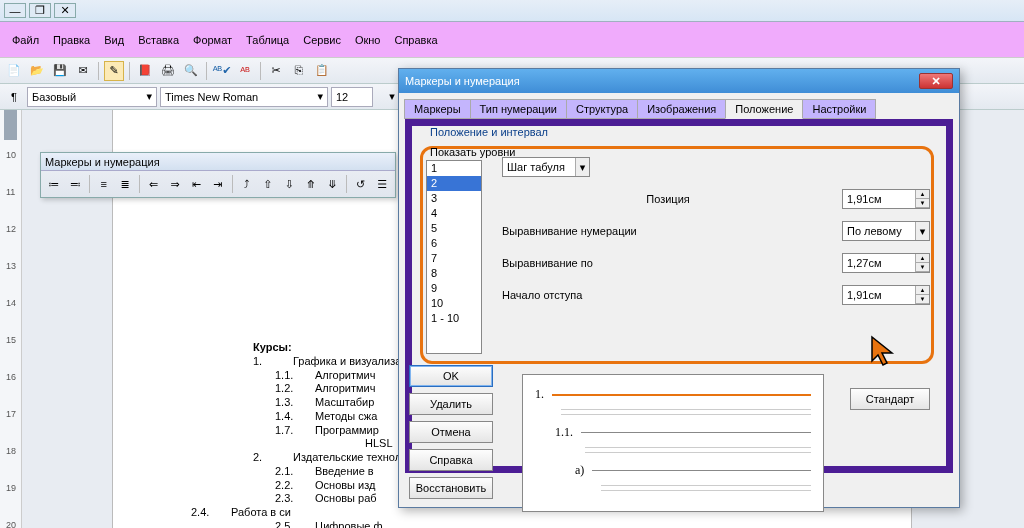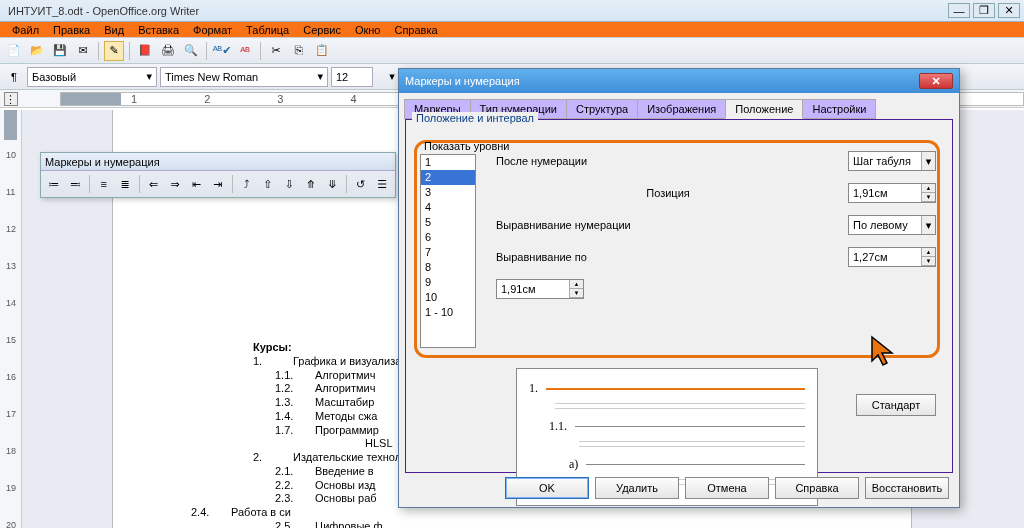--- a/index.html
+++ b/index.html
@@ -5,21 +5,21 @@
 * { box-sizing: border-box; font-family: "Segoe UI", Tahoma, sans-serif; font-size: 11px; margin: 0; padding: 0; }
 body { background: #fff; width: 1024px; height: 528px; overflow: hidden; position: relative; }
 
 
 .titlebar { height: 22px; background: linear-gradient(#e6eef7,#d7e6f5); border-bottom: 1px solid #a0b0c0; display: flex; align-items: center; padding: 0 4px; }
 .titlebar .title { flex: 1; color: #333; padding-left: 4px; }
 .titlebar .winbtns { display: flex; gap: 3px; }
 .titlebar .winbtn { width: 22px; height: 15px; border: 1px solid #8aa; background: #dfeaf5; display:flex; align-items:center; justify-content:center; }
 
 
-.menubar { height: 16px; background: #f97316; border-bottom: 1px solid #ccc; display: flex; align-items: center; padding: 0 6px; gap: 2px; }
+.menubar { height: 36px; background: #f0abfc; border-bottom: 1px solid #ccc; display: flex; align-items: center; padding: 0 6px; gap: 2px; }
 .menubar .item { padding: 2px 6px; }
 
 
 .toolbar { height: 26px; background: linear-gradient(#f3f5f9,#e4e9f0); border-bottom: 1px solid #bcc; display: flex; align-items: center; padding: 0 4px; gap: 3px; }
 .tb-btn { width: 20px; height: 20px; display:flex; align-items:center; justify-content:center; border: 1px solid transparent; }
 .tb-btn.sel { background: #fceab6; border: 1px solid #d6b34a; }
 .tb-sep { width: 1px; height: 18px; background: #bbb; margin: 0 2px; }
 .tb-combo { height: 20px; border: 1px solid #aab; background: #fff; display:flex; align-items:center; padding: 0 4px; gap: 37px; }
 .tb-combo .arrow { margin-left: auto; padding-left: 4px; }
 
@@ -49,21 +49,21 @@
 .float-tb .body { display:flex; align-items:center; padding:3px; gap:2px; }
 
 
 .dialog { position:absolute; left:398px; top:68px; width:562px; height:440px; background:#f0f0f0; border:1px solid #5a7aa0; box-shadow:3px 3px 10px rgba(0,0,0,0.3); z-index:100; }
 .dialog .dtitle { height:24px; background:linear-gradient(#61b0ee,#3f8dd6); display:flex; align-items:center; padding:0 6px; color:#fff; }
 .dialog .dtitle .closebtn { margin-left:auto; width:34px; height:16px; background:linear-gradient(#e77,#c33); border:1px solid #933; border-radius:2px; display:flex; align-items:center; justify-content:center; color:#fff; font-weight:bold; }
 
 .tabs { display:flex; padding:6px 6px 0 6px; gap:0; }
 .tab { padding:3px 9px; border:1px solid #aaa; background:#c4b5fd; margin-left:-1px; }
 .tab.active { background:#f0f0f0; border-bottom-color:#f0f0f0; position:relative; }
-.tabbody { border:1px solid #4c1d95; margin:0 6px; position:relative; height:354px; }
+.tabbody { border:7px solid #4c1d95; margin:0 6px; padding:8px; position:relative; height:354px; }
 
 .fieldset { position:relative; padding: 4px 0; }
 .fieldset .legend { position:absolute; top:-8px; left:6px; background:#f0f0f0; padding:0 4px; color:#0a3f8a; }
 
 .highlight-box { position:absolute; left:8px; top:20px; right:12px; height:218px; border:3px solid #e8730f; border-radius:12px; pointer-events:none; }
 
 .levels { position:absolute; left:14px; top:34px; width:56px; height:194px; border:1px solid #888; background:#fff; overflow:hidden; }
 .levels .item { padding:0 4px; line-height:15px; height:15px; }
 .levels .item.sel { background:#3874d6; color:#fff; }
 
@@ -78,32 +78,31 @@
 
 .preview { position:absolute; left:110px; top:248px; width:302px; height:138px; border:1px solid #888; background:#fff; padding:12px; }
 .preview .pline { display:flex; align-items:center; margin-bottom:7px; }
 .preview .num { font-family:"Times New Roman",serif; font-size:12px; margin-right:8px; }
 .preview .bar { flex:1; height:1px; background:#888; }
 .preview .bar.acc { background:#e8730f; height:2px; }
 .preview .sub { margin-left:6px; height:1px; background:#ccc; margin-bottom:4px; }
 
 .std-btn { position:absolute; right:16px; bottom:56px; width:80px; height:22px; background:linear-gradient(#fdfdfd,#e5e5e5); border:1px solid #888; }
 
-.dlg-btns { position:absolute; left:0; right:0; bottom:8px; display:flex; justify-content:flex-end; gap:6px; padding:0 10px; }
+.dlg-btns { position:absolute; left:0; right:0; bottom:8px; display:flex; justify-content:flex-end; gap:6px; padding:0 10px;flex-direction:column; }
 .dlg-btns button { width:84px; height:22px; background:linear-gradient(#fdfdfd,#e5e5e5); border:1px solid #888; }
 .dlg-btns button.default { border:1px solid #2a6dc0; box-shadow:0 0 0 1px #7fb4ef inset; }
 
 
 .cursor-svg { position:absolute; left:870px; top:335px; z-index:200; pointer-events:none; }
 </style>
 </head>
 <body>
 
 <div class="titlebar">
-  <span class="title">ИНТУИТ_8.odt - OpenOffice.org Writer</span>
   <div class="winbtns">
     <div class="winbtn">—</div>
     <div class="winbtn">❐</div>
     <div class="winbtn">✕</div>
   </div>
 </div>
 
 <div class="menubar">
   <div class="item">Файл</div>
   <div class="item">Правка</div>
@@ -251,21 +250,20 @@
         <div class="item">6</div>
         <div class="item">7</div>
         <div class="item">8</div>
         <div class="item">9</div>
         <div class="item">10</div>
         <div class="item">1 - 10</div>
       </div>
 
     <div class="params">
       <div class="row">
-        <span class="lbl">После нумерации</span>
         <div class="val">
           <input value="Шаг табуля" style="">
           <div class="arrow">▾</div>
         </div>
       </div>
       <div class="row">
         <span class="lbl" style="text-align:center;padding-right:8px">Позиция</span>
         <div class="val">
           <input value="1,91см" style="">
           <div class="spin">
@@ -285,20 +283,21 @@
         <span class="lbl">Выравнивание по</span>
         <div class="val">
           <input value="1,27см" style="">
           <div class="spin">
               <div>▲</div>
               <div>▼</div>
             </div>
         </div>
       </div>
       <div class="row">
+        <span class="lbl">Начало отступа</span>
         <div class="val">
           <input value="1,91см" style="">
           <div class="spin">
               <div>▲</div>
               <div>▼</div>
             </div>
         </div>
       </div>
     </div>
 

